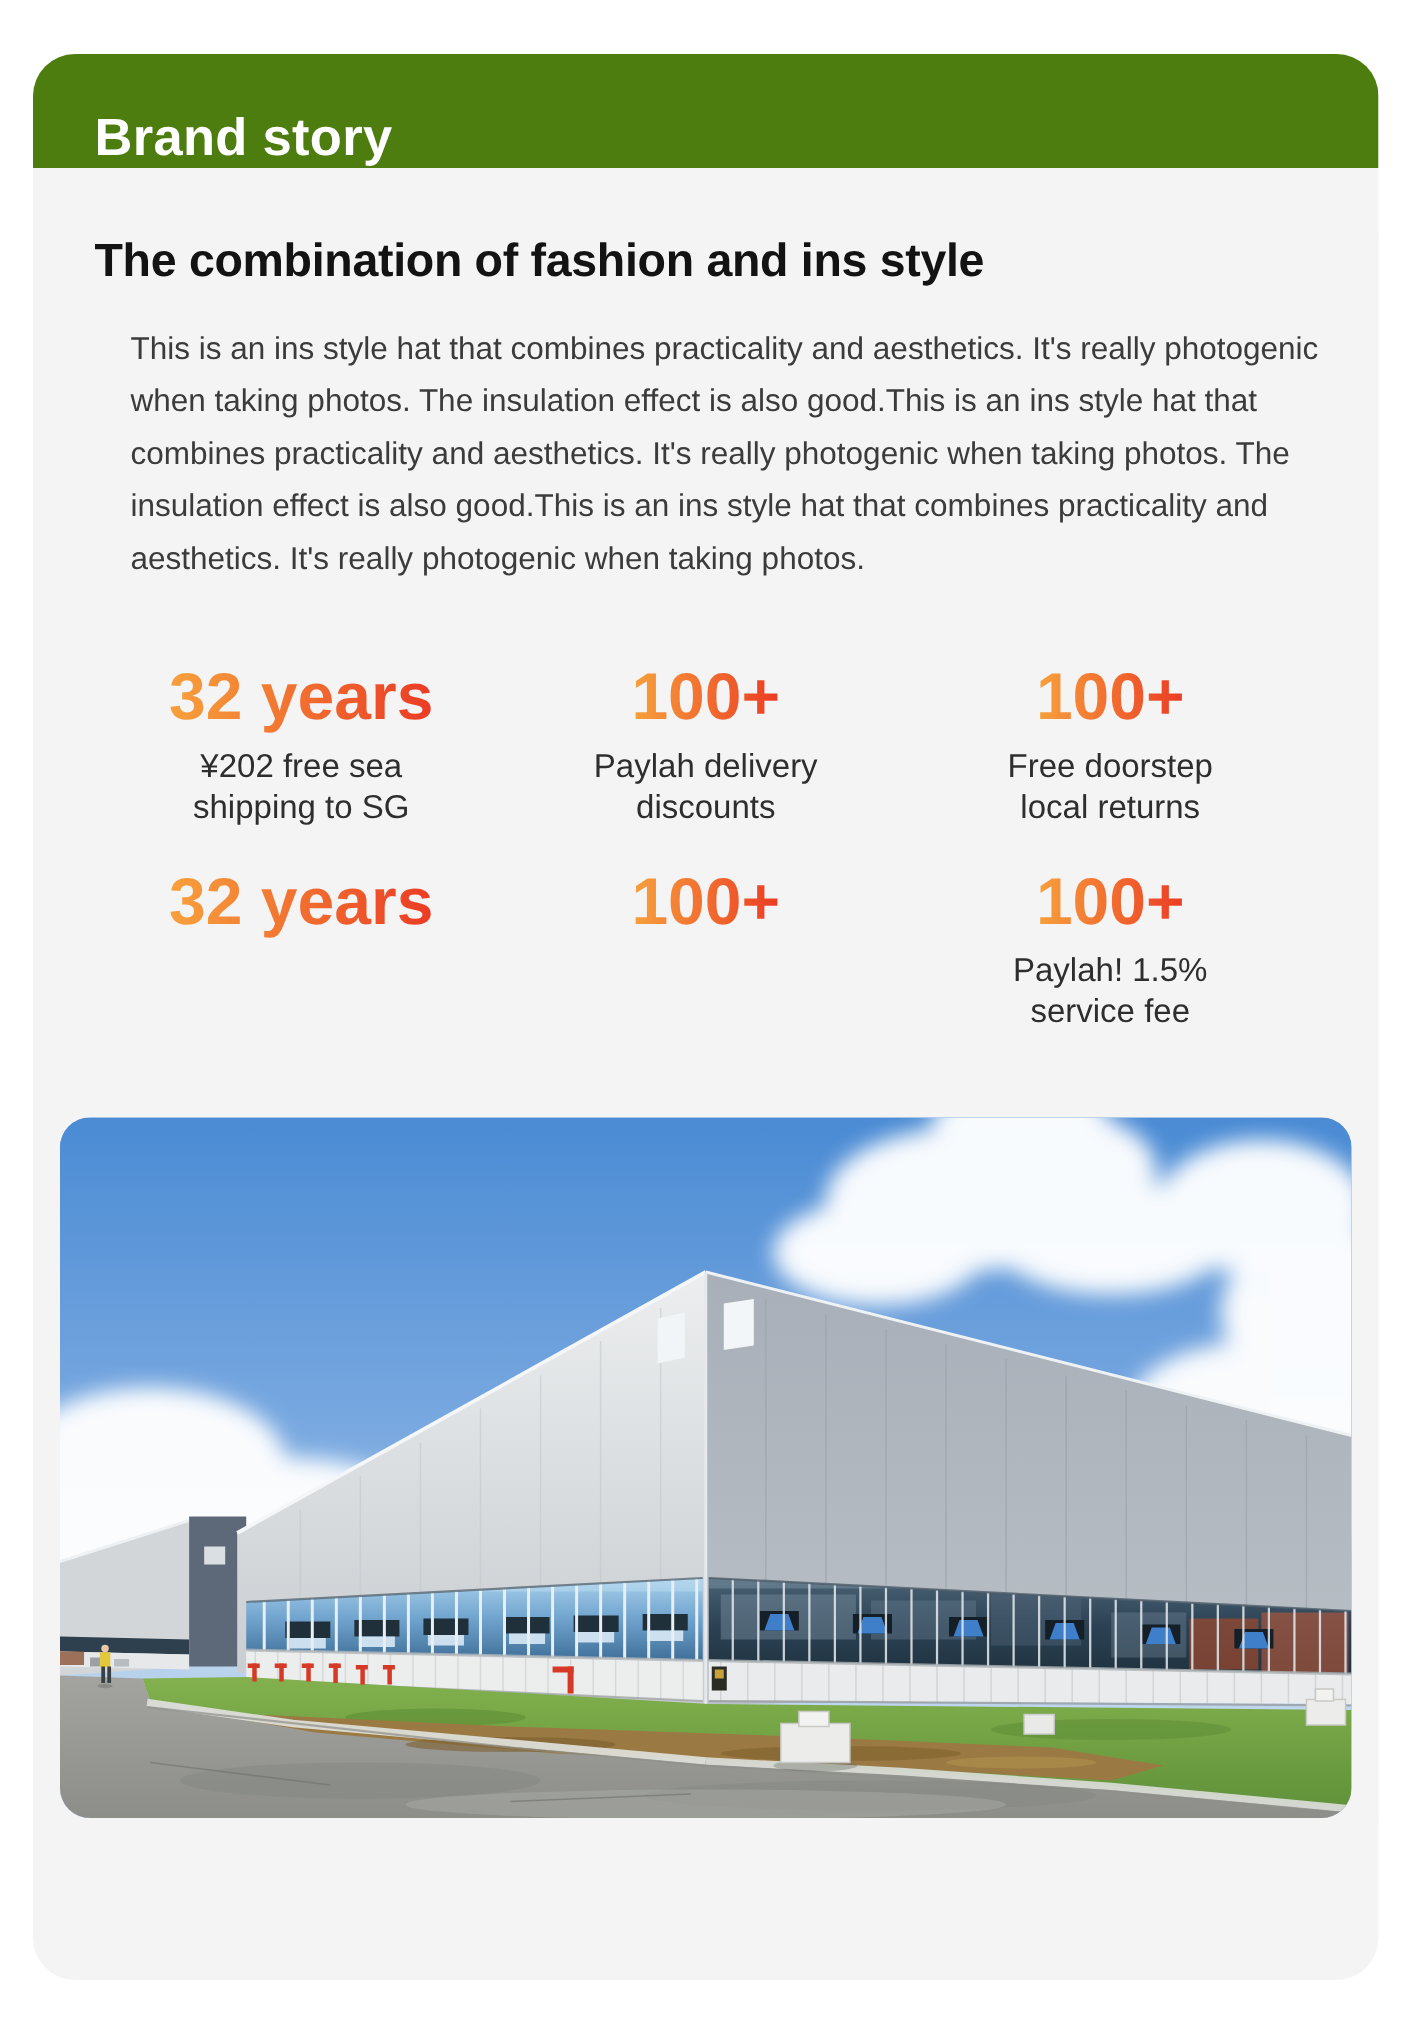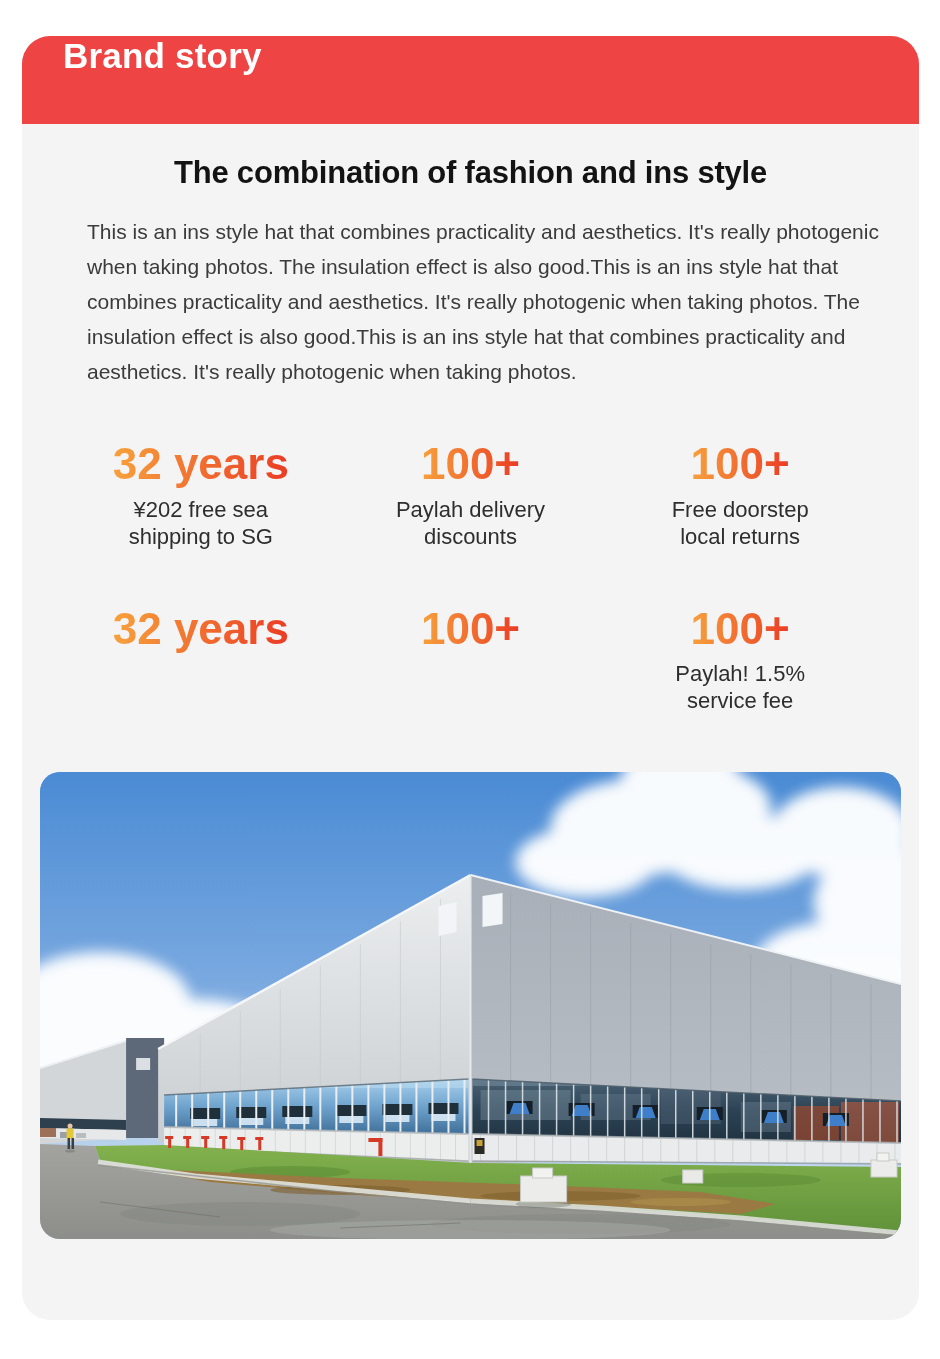--- a/index.html
+++ b/index.html
@@ -1,24 +1,24 @@
 <!DOCTYPE html>
 <html><head>
 <meta charset="utf-8">
 <style>
   html,body{margin:0;padding:0;width:940px;height:1359px;background:#ffffff;overflow:hidden;
             font-family:"Liberation Sans", sans-serif;}
   .card{position:absolute;left:22px;top:36px;width:897px;height:1284px;border-radius:28px;
         overflow:hidden;background:#f4f4f5;}
-  .card-header{height:88px;background:#ef4444;display:flex;align-items:flex-start;padding:0 41px;}
+  .card-header{height:76px;background:#4d7c0f;display:flex;align-items:flex-end;padding:0 41px;}
   .card-title{color:#ffffff;font-size:35px;font-weight:700;letter-spacing:.2px;}
   .card-body{background:#f4f4f5;}
-  .headline{margin:31px 41px 0;font-size:31px;font-weight:700;color:#131313;letter-spacing:-.2px;text-align:center;}
+  .headline{margin:44px 41px 0;font-size:31px;font-weight:700;color:#131313;letter-spacing:-.2px;}
   .paragraph{margin:23px 65px 0;width:806px;font-size:21px;line-height:35px;color:#3b3b3b;}
-  .stats{margin:50px 44px 0;display:grid;grid-template-columns:repeat(3,1fr);row-gap:54px;}
+  .stats{margin:50px 44px 0;display:grid;grid-template-columns:repeat(3,1fr);row-gap:26px;}
   .stat{text-align:center;}
   .stat-value{display:inline-block;font-size:44px;font-weight:700;line-height:1.15;
               background:linear-gradient(90deg,#F7A13C,#EB3B24);
               -webkit-background-clip:text;background-clip:text;color:transparent;}
   .stat-caption{margin-top:6px;font-size:22px;line-height:27px;color:#2e2e2e;white-space:pre-line;}
   .photo-wrap{margin:58px 18px 0;height:467px;border-radius:20px;overflow:hidden;background:#7aa9e0;}
   .photo-wrap svg{display:block;width:100%;height:100%;}
 </style>
 </head>
 <body>

